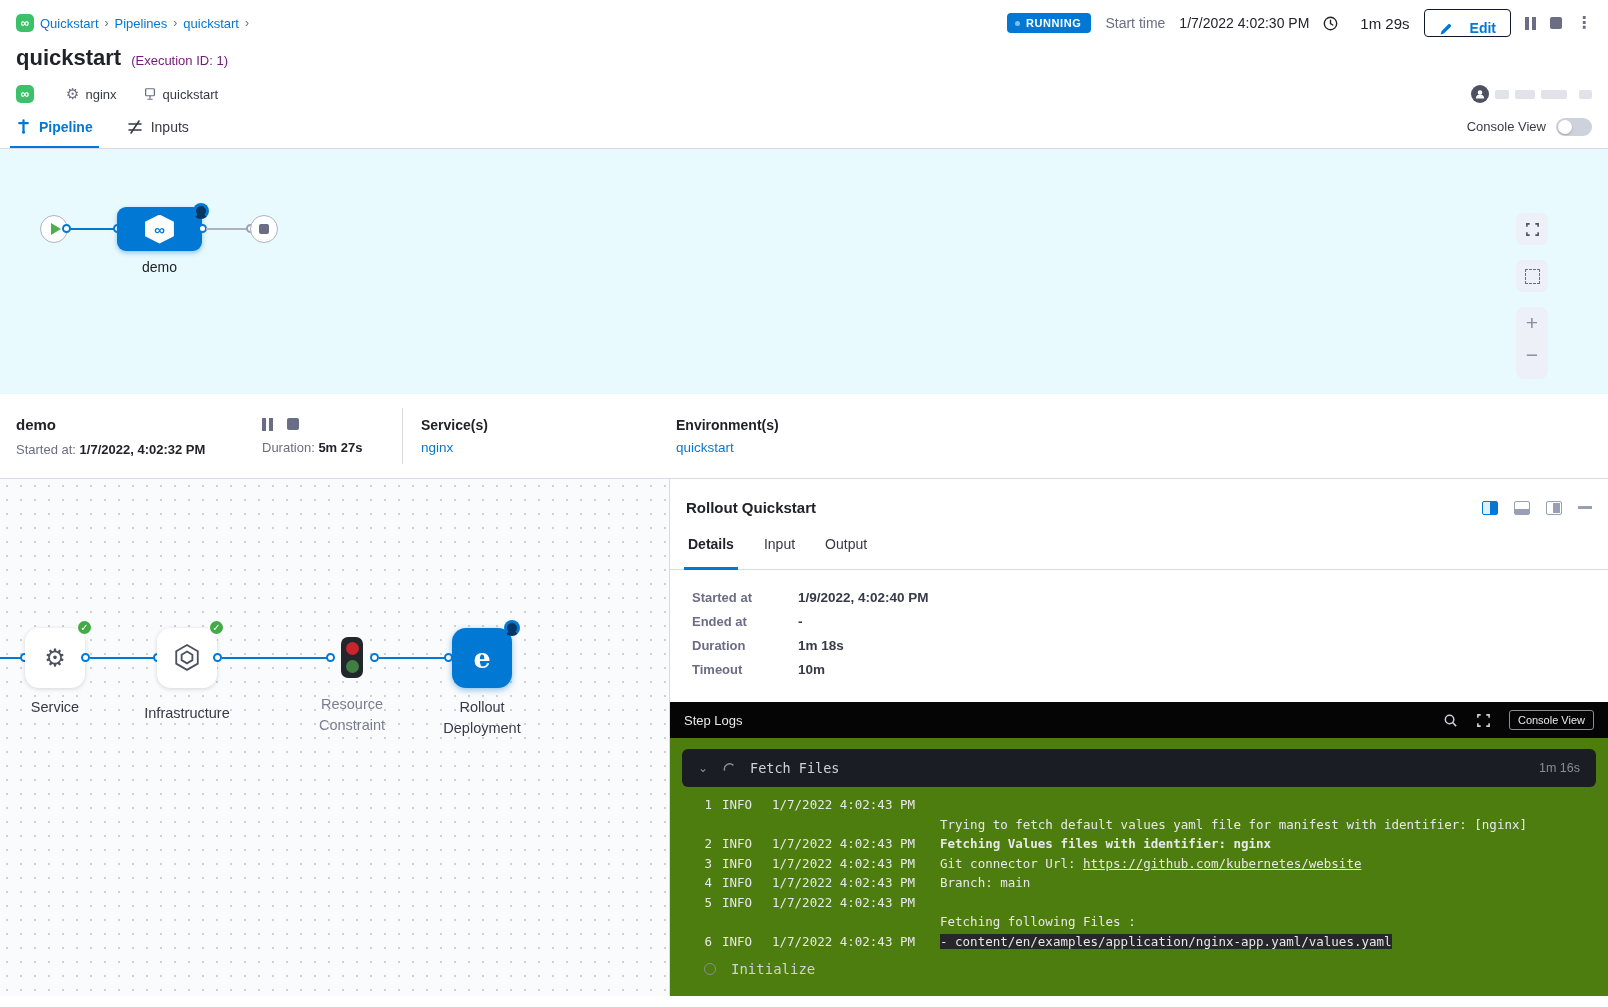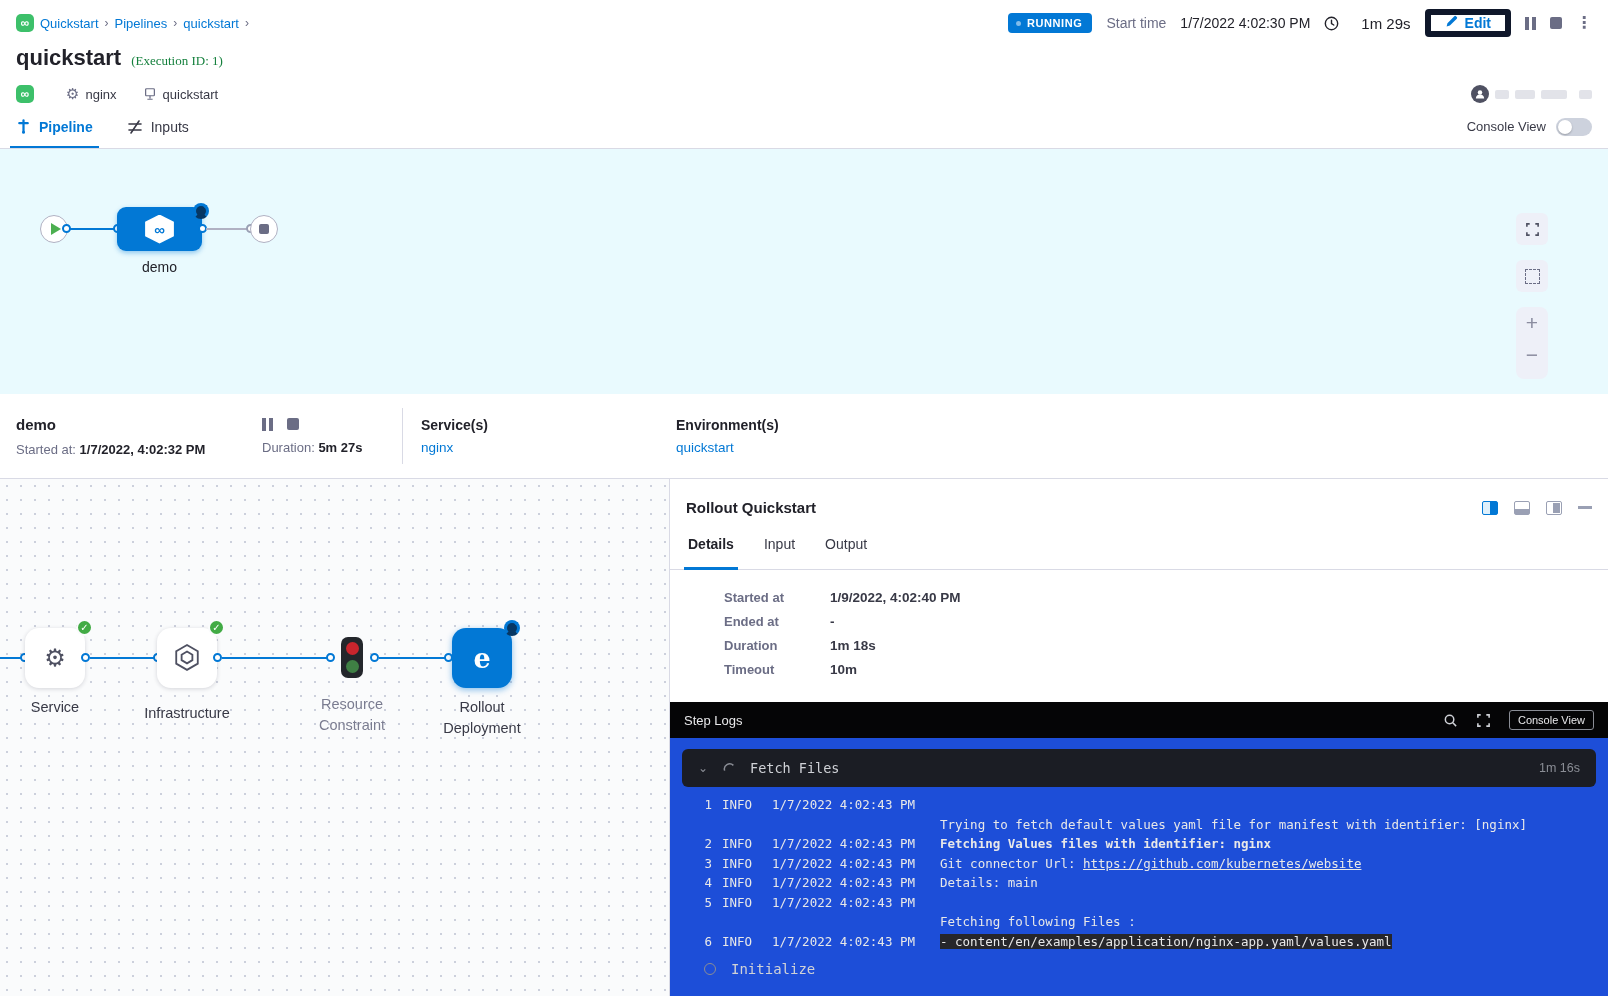--- a/index.html
+++ b/index.html
@@ -14,30 +14,30 @@
   .crumb-sep { color:#6b6d85; font-size:12px; }
   .hicon { width:18px; height:18px; border-radius:5px; background:#3dc06a; color:#fff;
     display:flex; align-items:center; justify-content:center; font-size:12px; font-weight:bold; margin-right:6px; }
   .row1-right { margin-left:auto; display:flex; align-items:center; gap:14px; }
   .badge { background:#0278d5; color:#fff; font-size:11px; font-weight:bold; letter-spacing:.6px;
     border-radius:4px; padding:4px 10px 4px 8px; display:flex; align-items:center; gap:6px; }
   .badge .dot { width:5px; height:5px; border-radius:50%; background:rgba(255,255,255,.5); }
   .starttime-label { color:#6b6d85; font-size:14px; }
   .starttime-value { color:#22222a; font-size:14px; }
   .elapsed { display:flex; align-items:center; gap:22px; font-size:15px; color:#22222a; }
-  .edit-btn { border:6px solid #0f172a; color:#0278d5; border-radius:4px; height:28px;
-    display:flex; align-items:flex-start; gap:7px; padding:0 14px; font-size:14px; font-weight:bold; background:#fff; cursor:pointer; }
+  .edit-btn { border:1px solid #0f172a; color:#0278d5; border-radius:4px; height:28px;
+    display:flex; align-items:flex-end; gap:18px; padding:0 14px; font-size:14px; font-weight:bold; background:#fff; cursor:pointer; }
   .icon-pause { display:flex; gap:3px; cursor:pointer; }
   .icon-pause i { width:4px; height:13px; background:#6b6d85; display:block; }
   .icon-stop { width:12px; height:12px; background:#6b6d85; border-radius:2px; cursor:pointer; }
   .icon-kebab { color:#6b6d85; font-size:16px; font-weight:bold; line-height:1; cursor:pointer; letter-spacing:0; }
 
   .row2 { display:flex; align-items:baseline; gap:10px; margin-top:9px; }
   .page-title { font-size:22px; font-weight:bold; color:#22222a; }
-  .exec-id { font-size:13px; color:#15803d;font-family:Liberation Serif, serif; }
+  .exec-id { font-size:13px; color:#701a75; }
 
   .row3 { display:flex; align-items:center; margin-top:12px; height:22px; font-size:13px; color:#383946; }
   .tag { display:flex; align-items:center; gap:6px; margin-right:26px; }
   .gear-glyph { color:#6b6d85; font-size:15px; }
   .row3-right { margin-left:auto; display:flex; align-items:center; gap:6px; }
   .avatar { width:18px; height:18px; border-radius:50%; background:#4f5162; display:flex; align-items:center; justify-content:center; }
   .redact { height:9px; background:#e2e3e9; border-radius:2px; display:inline-block; }
 
   
   .tabbar { display:flex; align-items:center; padding:0 16px; height:44px; border-bottom:1px solid #d9dae5; background:#fff; }
@@ -116,25 +116,25 @@
   .lay.active::after { content:""; position:absolute; right:0; top:0; bottom:0; width:7px; background:#0278d5; }
   .lay.b::after { content:""; position:absolute; left:0; right:0; bottom:0; height:5px; background:#9aa0b4; }
   .lay.r::after { content:""; position:absolute; right:1px; top:1px; bottom:1px; width:7px; background:#9aa0b4; }
   .minim { width:14px; height:3px; background:#9aa0b4; cursor:pointer; }
   .panel-tabs { display:flex; gap:30px; padding:0 18px; border-bottom:1px solid #d9dae5; height:34px; }
   .ptab { font-size:14px; color:#383946; position:relative; cursor:pointer; }
   .ptab.active { font-weight:bold; color:#22222a; }
   .ptab.active::after { content:""; position:absolute; left:-4px; right:-4px; bottom:-1px; height:3px; background:#0278d5; }
   .details { padding:20px 0 16px 22px; }
   .drow { display:flex; margin-bottom:9px; font-size:13px; }
-  .dlabel { width:106px; color:#6b6d85; font-weight:bold;margin-left:32px; }
+  .dlabel { width:106px; color:#6b6d85; font-weight:bold; }
   .dvalue { color:#383946; font-weight:bold; font-size:13.5px; }
 
   
-  .logs { flex:1; background:#1d4ed8; display:flex; flex-direction:column; min-height:0; overflow:hidden; }
+  .logs { flex:1; background:#4d7c0f; display:flex; flex-direction:column; min-height:0; overflow:hidden; }
   .logs-head { height:36px; background:#050506; display:flex; align-items:center; padding:0 14px; flex:none; }
   .logs-title { color:#e8e8ea; font-size:13px; }
   .logs-head-right { margin-left:auto; display:flex; align-items:center; gap:18px; }
   .cv-btn { border:1px solid #8a8d95; border-radius:3px; color:#e8e8ea; font-size:11px; padding:3px 8px; background:transparent; cursor:pointer; }
   .logsection { margin:11px 12px 4px 12px; height:38px; background:#1b1d24; border-radius:6px;
     display:flex; align-items:center; padding:0 16px; gap:14px; flex:none; cursor:pointer; }
   .ls-name { font-family:"DejaVu Sans Mono",monospace; font-size:13.5px; color:#cfd1d6; }
   .ls-dur { margin-left:auto; font-size:12.5px; color:#8a8d95; }
   .chev { color:#8a8d95; font-size:12px; }
   .loglines { padding:4px 0 0 0; font-family:"DejaVu Sans Mono",monospace; font-size:12.5px; color:#e8e8e8; }
@@ -444,21 +444,21 @@
         <div class="logline">
           <span class="ln">3</span>
             <span>INFO</span>
             <span>1/7/2022 4:02:43 PM</span>
           <span class="lmsg"><span>Git connector Url: </span><a href="#">https://github.com/kubernetes/website</a></span>
         </div>
         <div class="logline">
           <span class="ln">4</span>
             <span>INFO</span>
             <span>1/7/2022 4:02:43 PM</span>
-            <span class="lmsg">Details: main</span>
+            <span class="lmsg">Branch: main</span>
         </div>
         <div class="logline">
           <span class="ln">5</span>
             <span>INFO</span>
             <span>1/7/2022 4:02:43 PM</span>
             <span class="lmsg"></span>
         </div>
         <div class="logline">
           <span class="ln"></span>
             <span></span>

